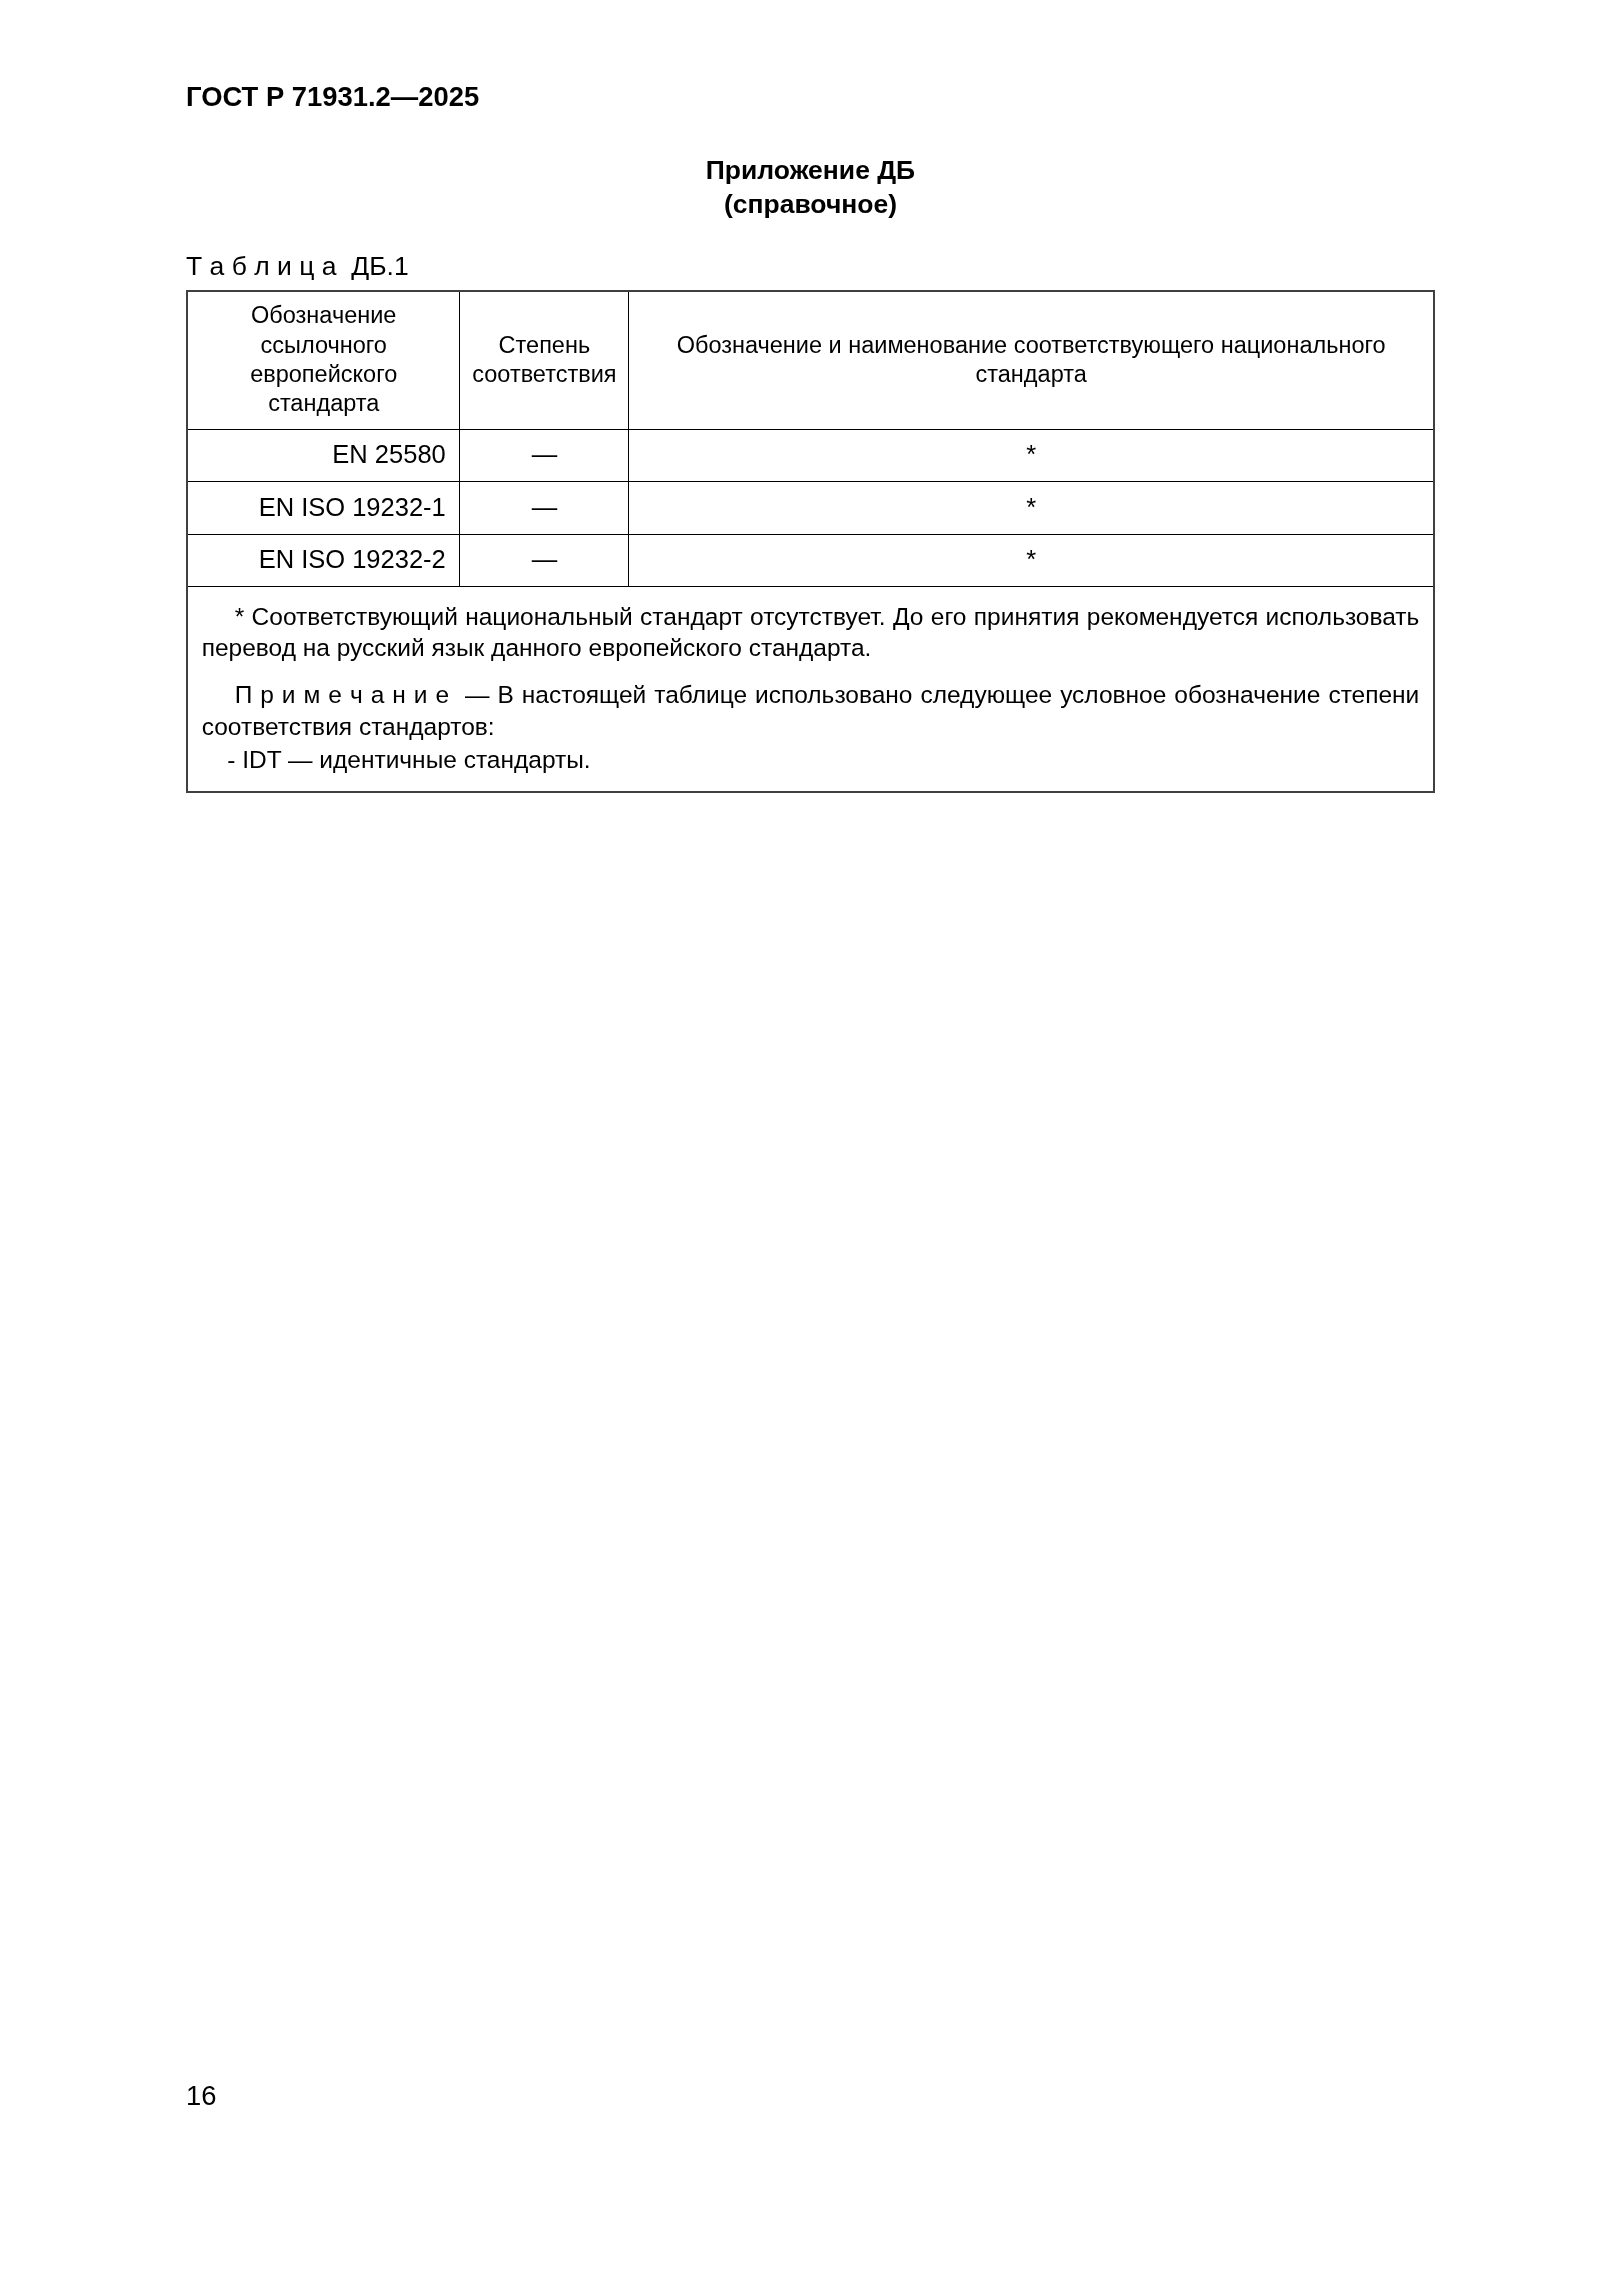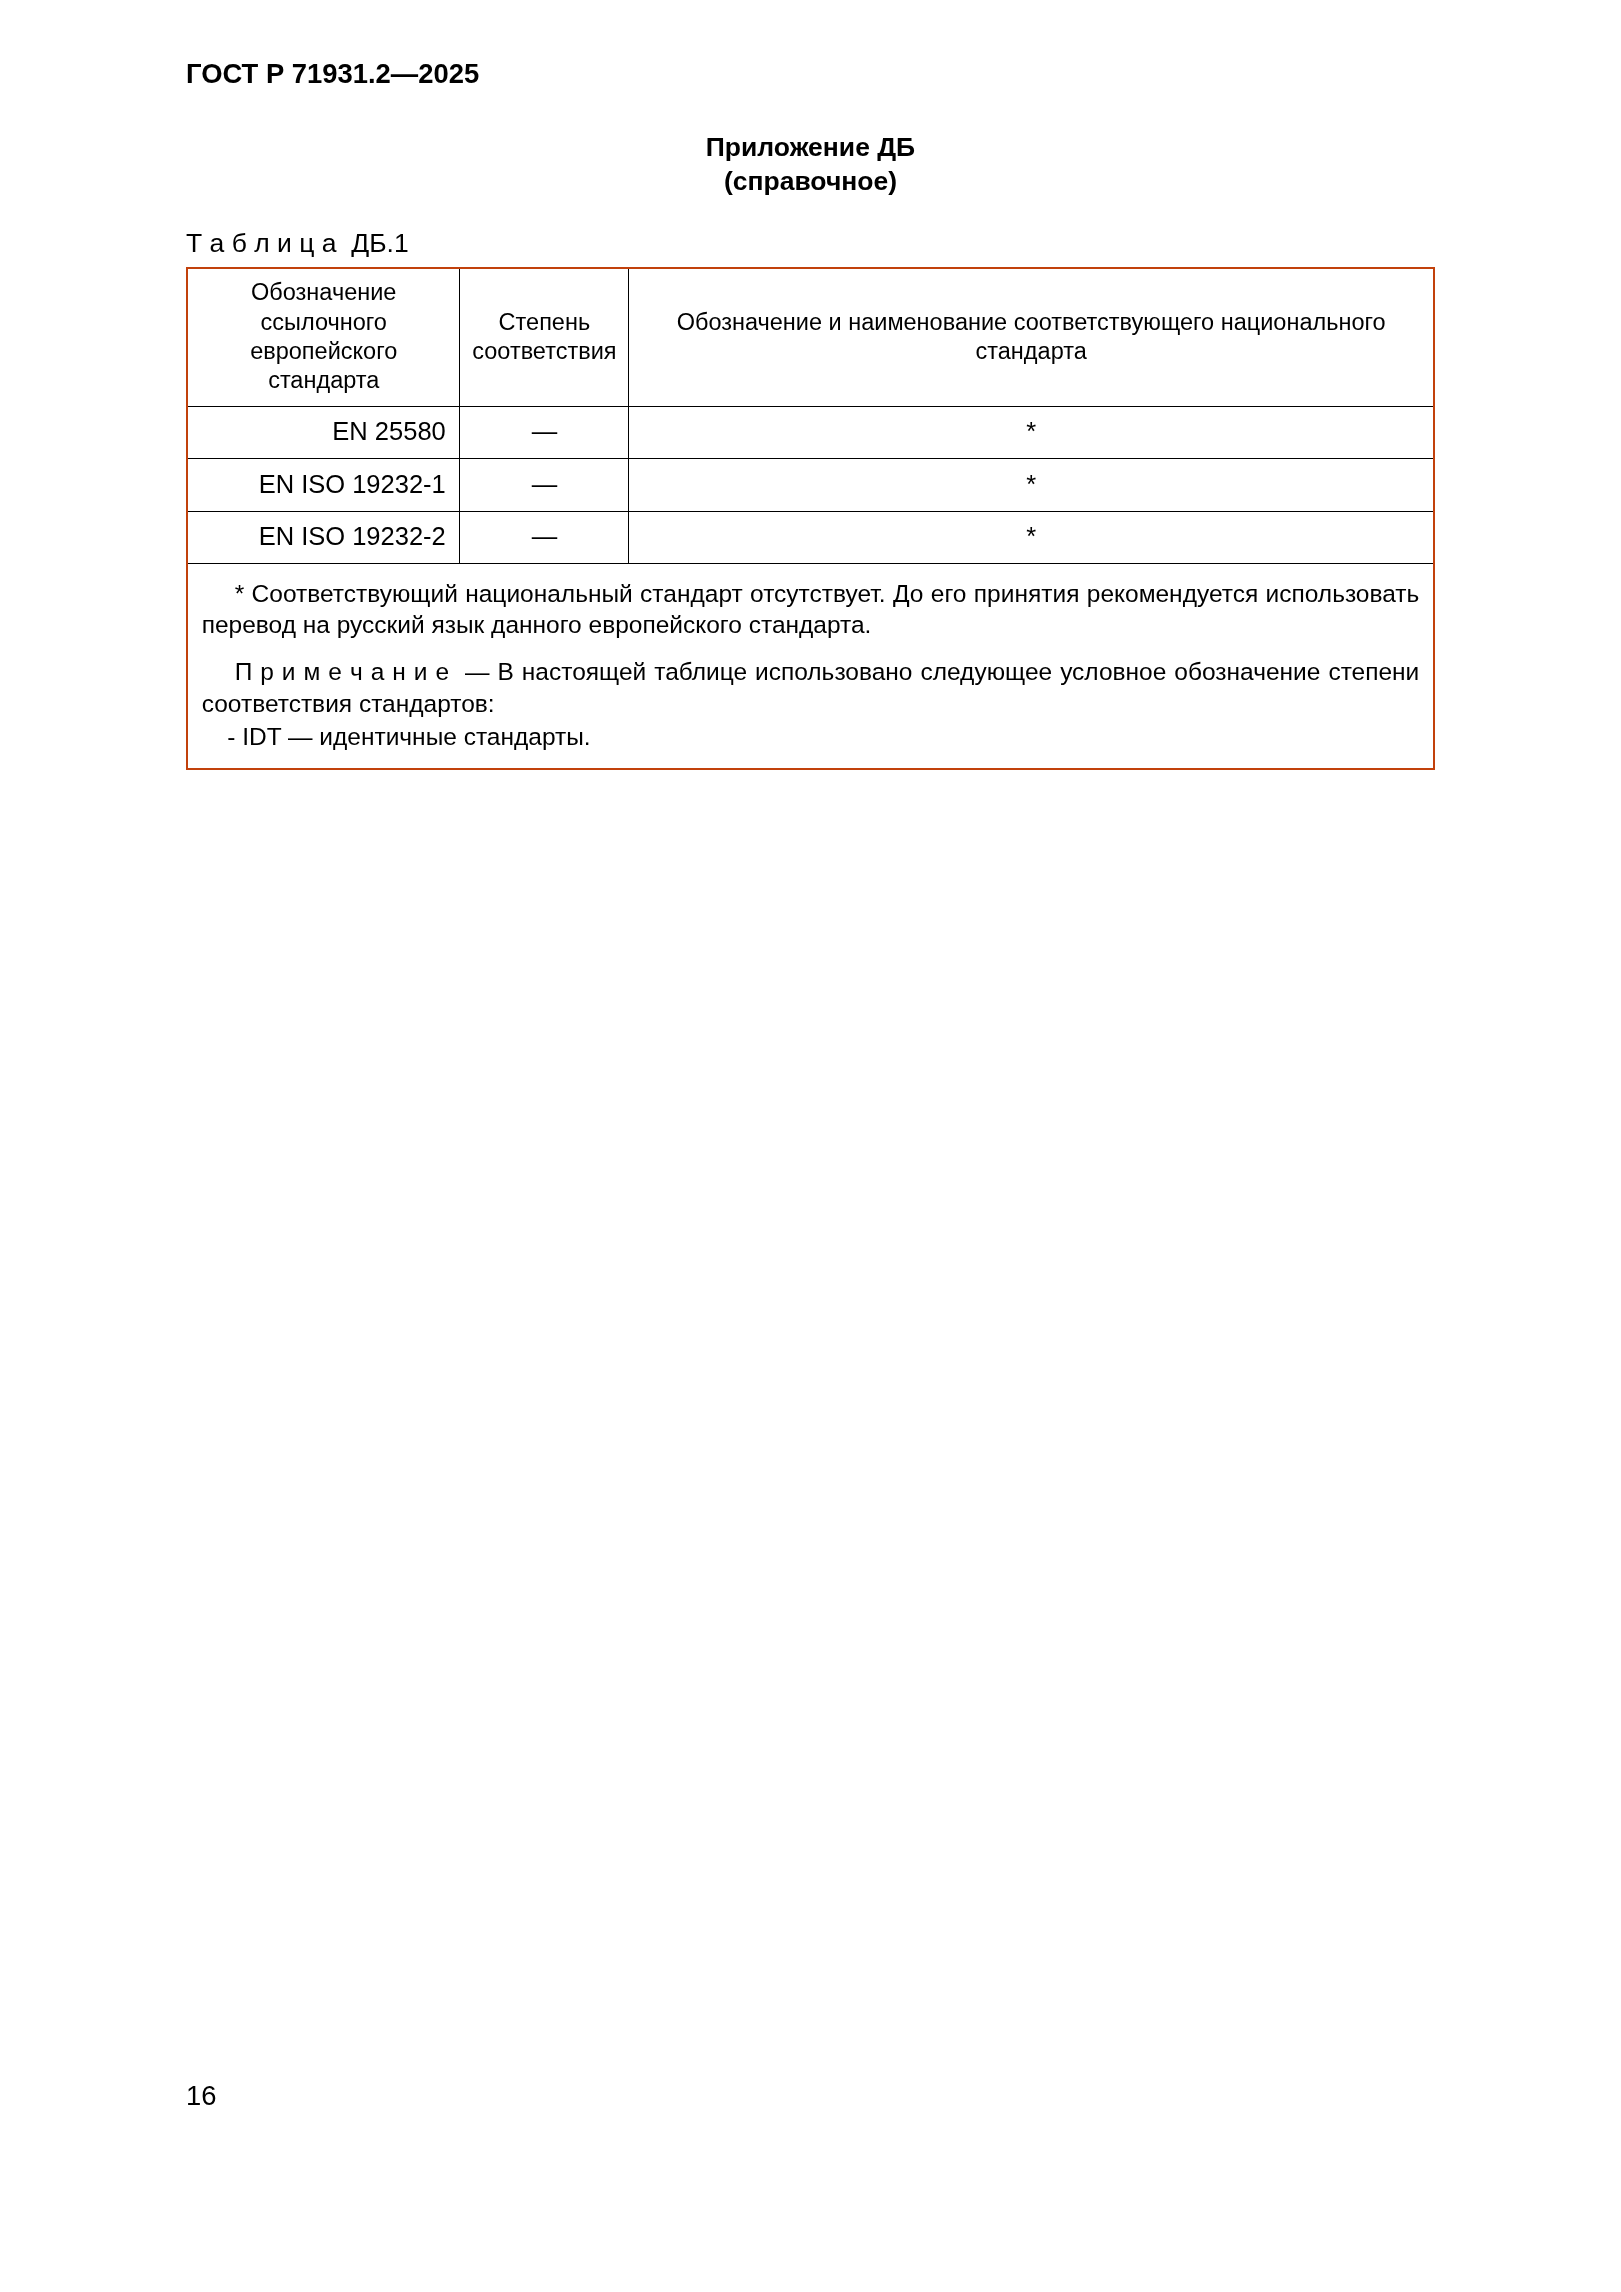--- a/index.html
+++ b/index.html
@@ -4,21 +4,21 @@
 <style>
   * { margin: 0; padding: 0; box-sizing: border-box; }
   html, body { background: #ffffff; }
   .page {
     position: relative;
     width: 1621px;
     height: 2293px;
     background: #ffffff;
     color: #000000;
     font-family: "Liberation Sans", sans-serif;
-    padding: 58px 186px 0 186px;
+    padding: 81px 186px 0 186px;
     overflow: hidden;
   }
   .doc-number {
     font-weight: bold;
     font-size: 27.4px;
     line-height: 1.2;
   }
   .appendix {
     margin-top: 39px;
     text-align: center;
@@ -35,21 +35,21 @@
   }
   .table-caption {
     margin-top: 29px;
     font-size: 26.5px;
     white-space: pre-wrap;
   }
   table.std-table {
     margin-top: 7.8px;
     width: 100%;
     border-collapse: collapse;
-    border: 2px solid #c2410c;
+    border: 2px solid #404040;
     font-size: 25.5px;
   }
   table.std-table th, table.std-table td {
     border: 1px solid #000;
   }
   table.std-table th {
     font-weight: normal;
     font-size: 23.5px;
     text-align: center;
     vertical-align: middle;

